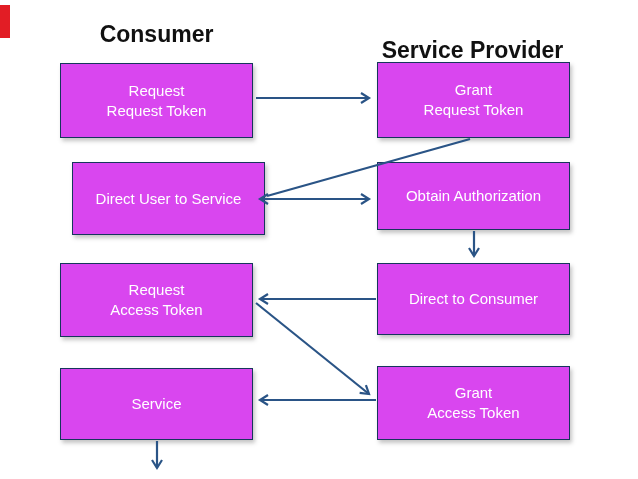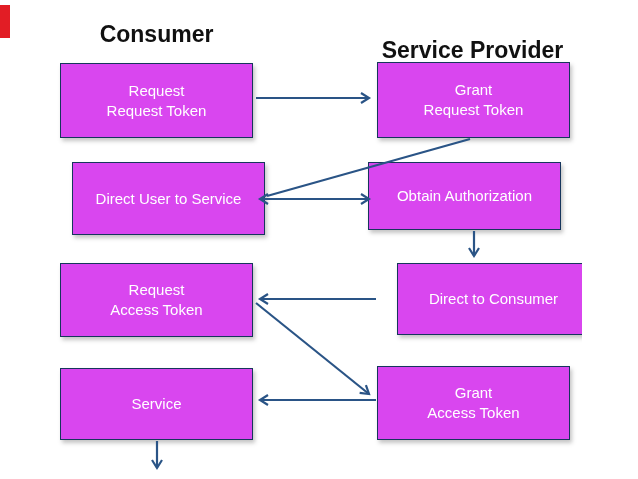--- a/index.html
+++ b/index.html
@@ -45,22 +45,22 @@
     text-align: center;
     color: #ffffff;
     font-size: 15px;
     line-height: 20px;
   }
   #box-l1 { left: 60px;  top: 63px;  height: 73px; }
   #box-l2 { left: 60px;  top: 162px; height: 71px; margin-left: 12px; }
   #box-l3 { left: 60px;  top: 263px; height: 72px; }
   #box-l4 { left: 60px;  top: 368px; height: 70px; }
   #box-r1 { left: 377px; top: 62px;  height: 74px; }
-  #box-r2 { left: 368px; top: 162px; height: 66px; }
-  #box-r3 { left: 377px; top: 263px; height: 70px; margin-left: 20px; }
+  #box-r2 { left: 377px; top: 162px; height: 66px; }
+  #box-r3 { left: 377px; top: 263px; height: 70px; }
   #box-r4 { left: 377px; top: 366px; height: 72px; }
   #arrow-layer {
     position: absolute;
     left: 0; top: 0;
     pointer-events: none;
   }
   #arrow-layer line { stroke: #2a5486; stroke-width: 2.2; }
 </style>
 </head>
 <body>

